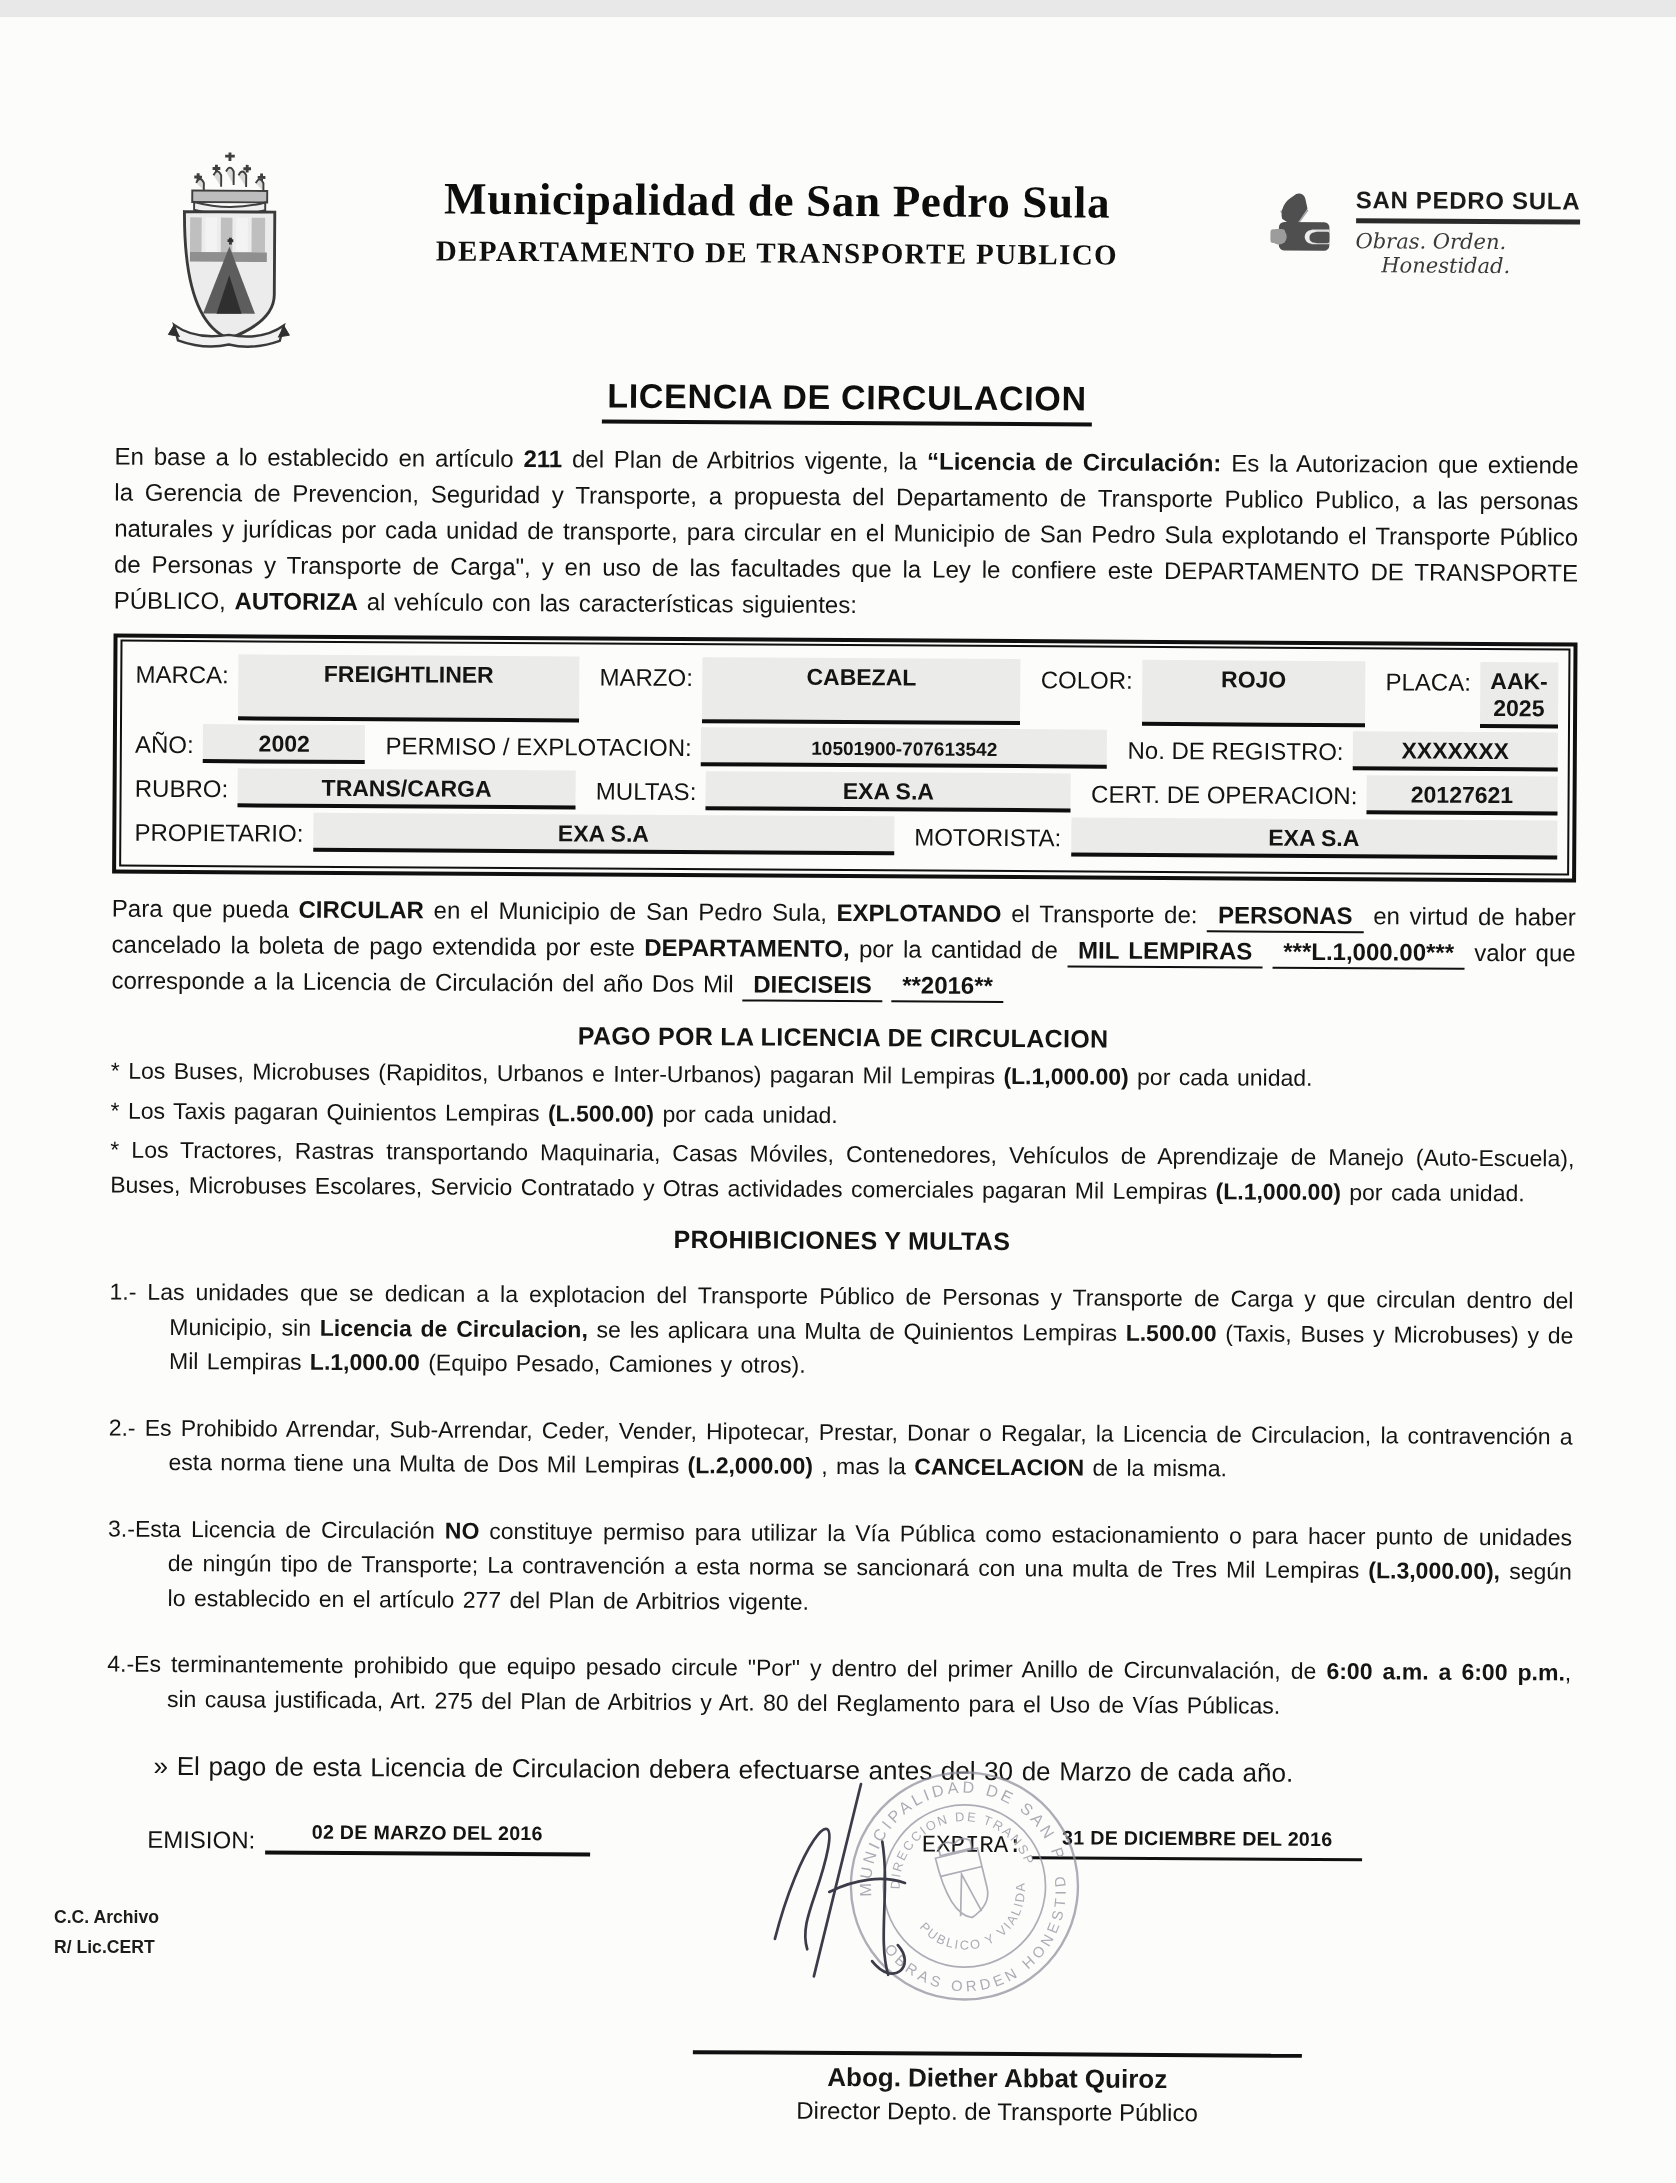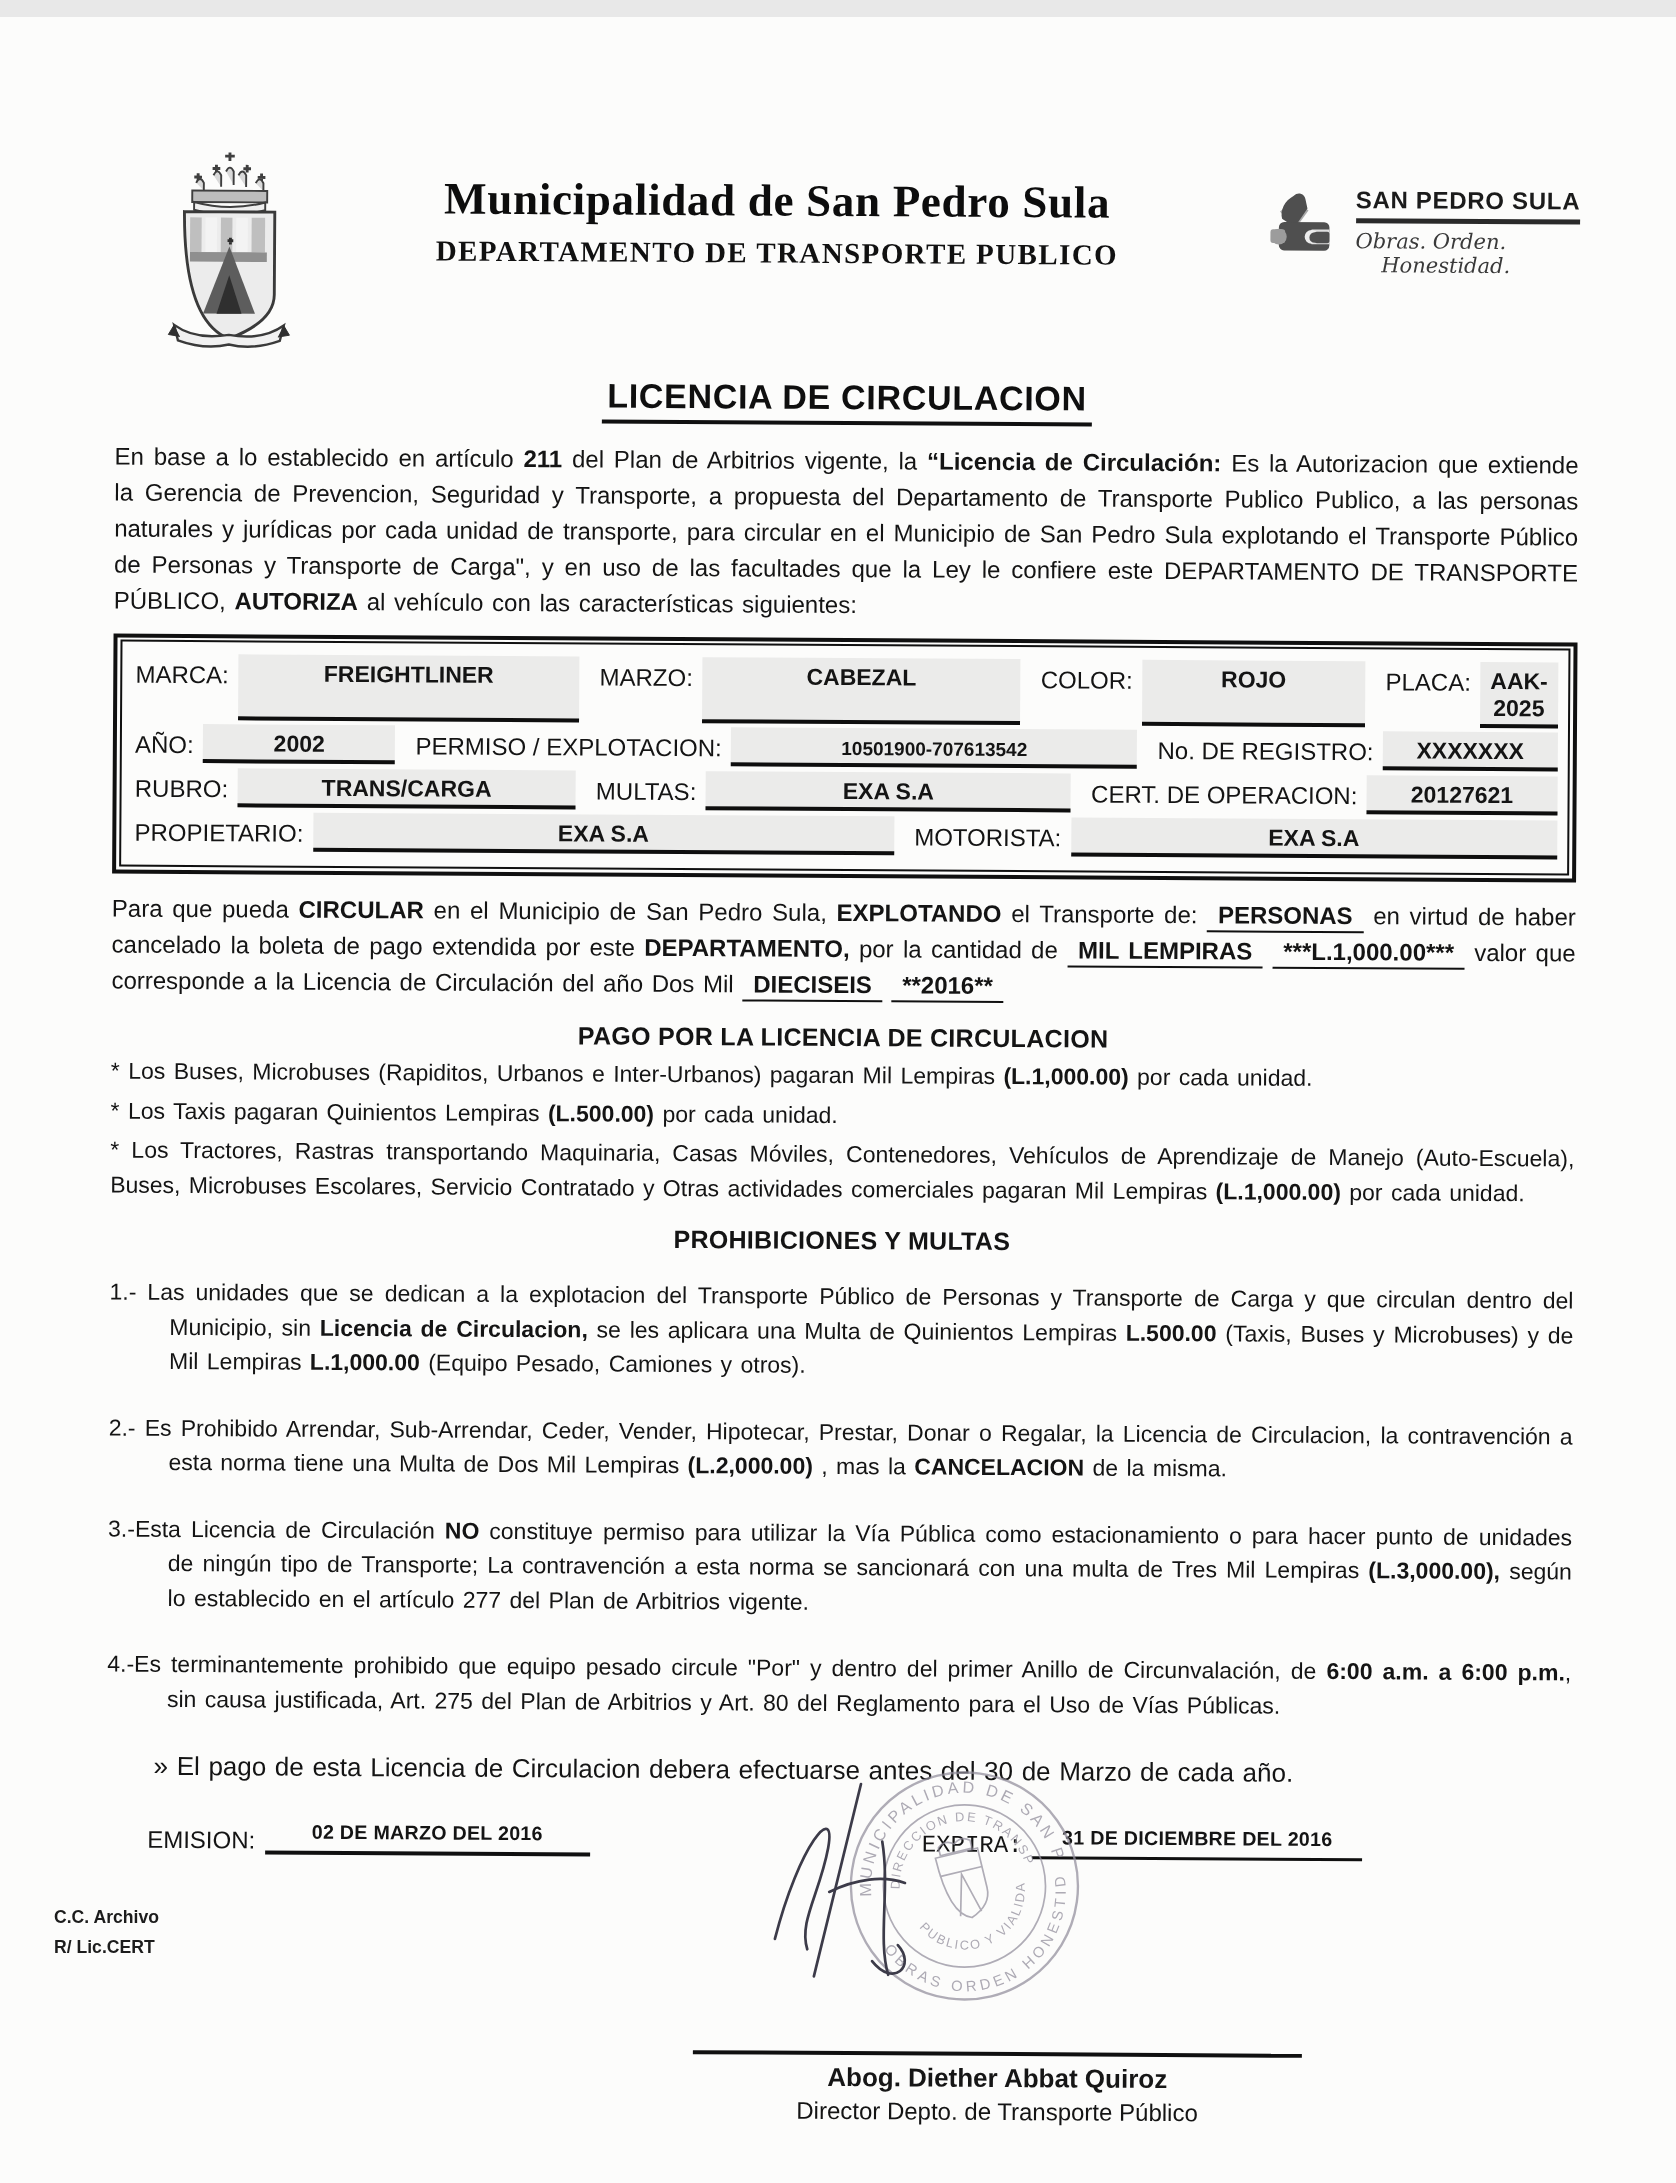--- a/index.html
+++ b/index.html
@@ -174,21 +174,21 @@
           <span class="cl">MARZO:</span>
           <span class="cv" style="width:318px">CABEZAL</span>
           <span class="cl">COLOR:</span>
           <span class="cv" style="width:223px">ROJO</span>
           <span class="cl">PLACA:</span>
           <span class="cv" style="flex:1">AAK-2025</span>
         </div>
 
         <div class="vrow">
           <span class="cl">AÑO:</span>
-          <span class="cv" style="width:192px">2002</span>
+          <span class="cv" style="width:162px">2002</span>
           <span class="cl">PERMISO / EXPLOTACION:</span>
           <span class="cv small" style="width:406px">10501900-707613542</span>
           <span class="cl">No. DE REGISTRO:</span>
           <span class="cv" style="flex:1">XXXXXXX</span>
         </div>
 
         <div class="vrow">
           <span class="cl">RUBRO:</span>
           <span class="cv" style="width:338px">TRANS/CARGA</span>
           <span class="cl">MULTAS:</span>

